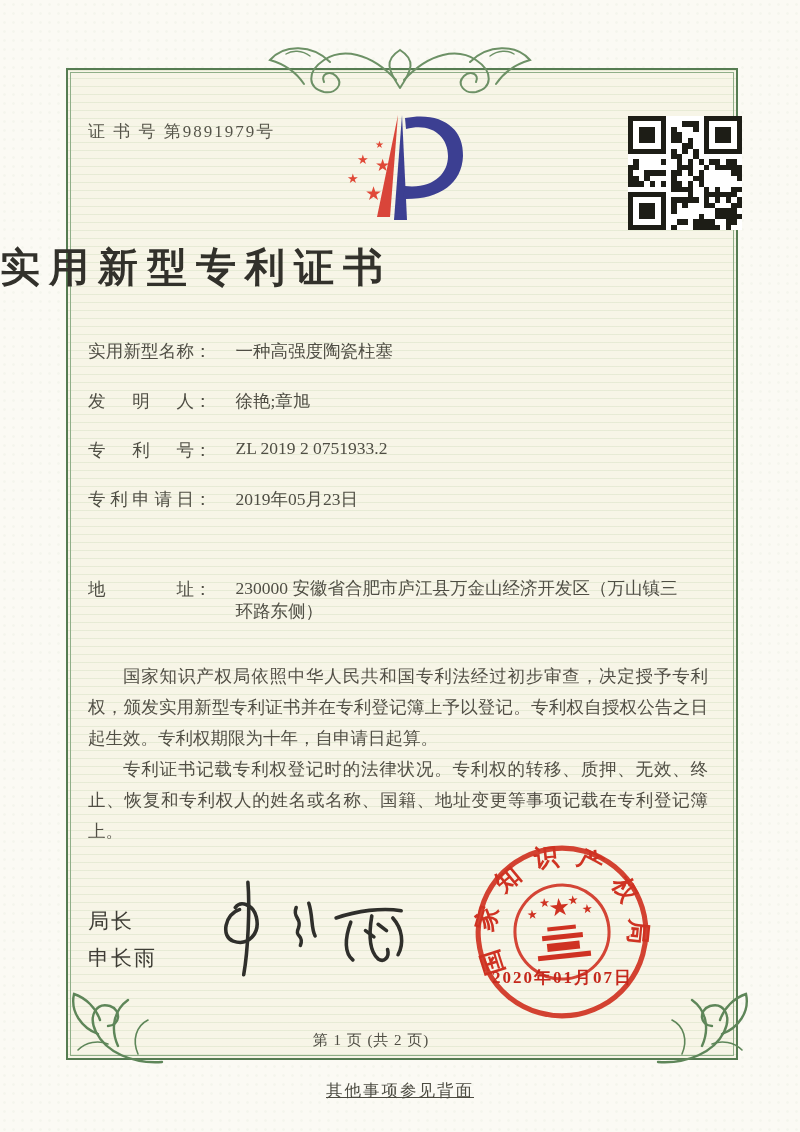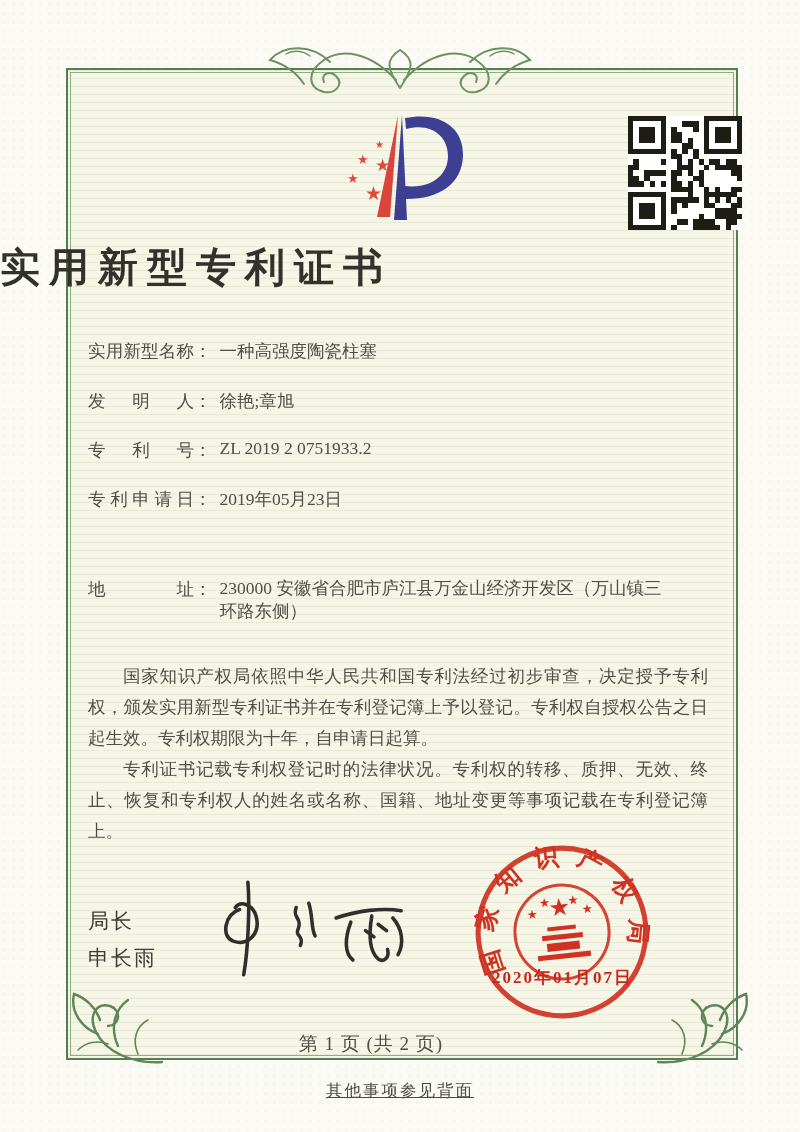--- a/index.html
+++ b/index.html
@@ -21,31 +21,31 @@
   .frame::before{
     content:"";position:absolute;inset:2px;border:1px solid #8fae88;pointer-events:none;
   }
   .abs{position:absolute;}
   .cert-no{left:88px;top:120px;font-size:17px;letter-spacing:2px;color:#56554a;}
   .title{left:0;top:240px;width:764px;text-align:left;font-size:40px;font-weight:bold;
          letter-spacing:9px;color:#32312b;}
   .row{left:88px;font-size:17.5px;color:#4f4e44;white-space:nowrap;}
   .row .lbl{display:inline-block;width:106px;text-align:justify;text-align-last:justify;vertical-align:top;}
   .row .colon{display:inline-block;margin-right:8px;vertical-align:top;}
-  .row .val{display:inline-block;vertical-align:top;}
+  .row .val{display:inline-block;vertical-align:top;margin-left:16px;}
   .row .val.wrap{white-space:normal;width:458px;line-height:23px;}
   .grant2{position:absolute;left:302px;top:0;white-space:nowrap;}
   .paras{left:88px;top:661px;width:620px;font-size:17.5px;line-height:31px;
          text-align:justify;color:#514f45;}
   .paras p{margin:0;text-indent:2em;}
   .signer{left:88px;font-size:21px;color:#3e3d35;letter-spacing:2px;}
   .sig-svg{left:208px;top:876px;}
   .seal{left:472px;top:842px;width:180px;height:180px;transform:rotate(-6deg);}
   .seal-date{left:492px;top:966px;font-size:17px;color:#c5281c;letter-spacing:2px;font-weight:bold;}
-  .page-no{left:0;top:1031px;width:742px;text-align:center;font-size:19px;color:#4f4e44;letter-spacing:1px;}
+  .page-no{left:0;top:1031px;width:742px;text-align:center;font-size:15px;color:#4f4e44;letter-spacing:1px;}
   .back-note{left:0;top:1080px;width:800px;text-align:center;font-size:16.5px;color:#4b4a40;letter-spacing:2px;text-decoration:underline;}
   .qr{left:628px;top:116px;}
   .logo{left:335px;top:110px;width:145px;height:125px;}
   .logo .star{position:absolute;color:#e04937;line-height:1;}
   .ornament-top{left:50%;top:36px;transform:translateX(-50%);}
   .flourish{pointer-events:none;}
   .fl-left{left:58px;top:976px;}
   .fl-right{left:652px;top:976px;transform:scaleX(-1);}
 </style>
 </head>
@@ -73,20 +73,21 @@
     <path d="M20,74 C28,66 40,64 50,68" stroke-width="1.6"></path>
   </svg>
   <svg class="abs flourish fl-right" width="110" height="96" viewBox="0 0 110 96" fill="none" stroke="#5e8659" stroke-width="2.4" stroke-linecap="round">
     <path d="M104,86 C74,88 48,76 38,56 C30,40 38,26 52,30 C64,34 62,50 50,50"></path>
     <path d="M40,58 C24,52 12,36 16,18 C28,22 38,32 42,44"></path>
     <path d="M60,70 C52,52 56,34 70,24"></path>
     <path d="M80,78 C74,64 78,50 90,44" stroke-width="1.6"></path>
     <path d="M20,74 C28,66 40,64 50,68" stroke-width="1.6"></path>
   </svg>
 
+  <div class="abs cert-no">证 书 号 第9891979号</div>
 
   <div class="abs logo">
     <svg width="145" height="125" viewBox="0 0 145 125">
       <path d="M63,5 L55,107 L42,107 Z" fill="#d9453a"></path>
       <path d="M67,5 L72,110 L59,110 Z" fill="#3c3f92"></path>
       <path d="M70,8 C106,1 129,18 128,46 C127,74 104,90 68,89 L70,76 C98,79 113,64 113,46 C113,26 96,12 71,19 Z" fill="#3c3f92"></path>
     </svg>
     <span class="star" style="left:40px;top:30px;font-size:10px;">★</span>
     <span class="star" style="left:22px;top:43px;font-size:13px;">★</span>
     <span class="star" style="left:40px;top:47px;font-size:17px;">★</span>

